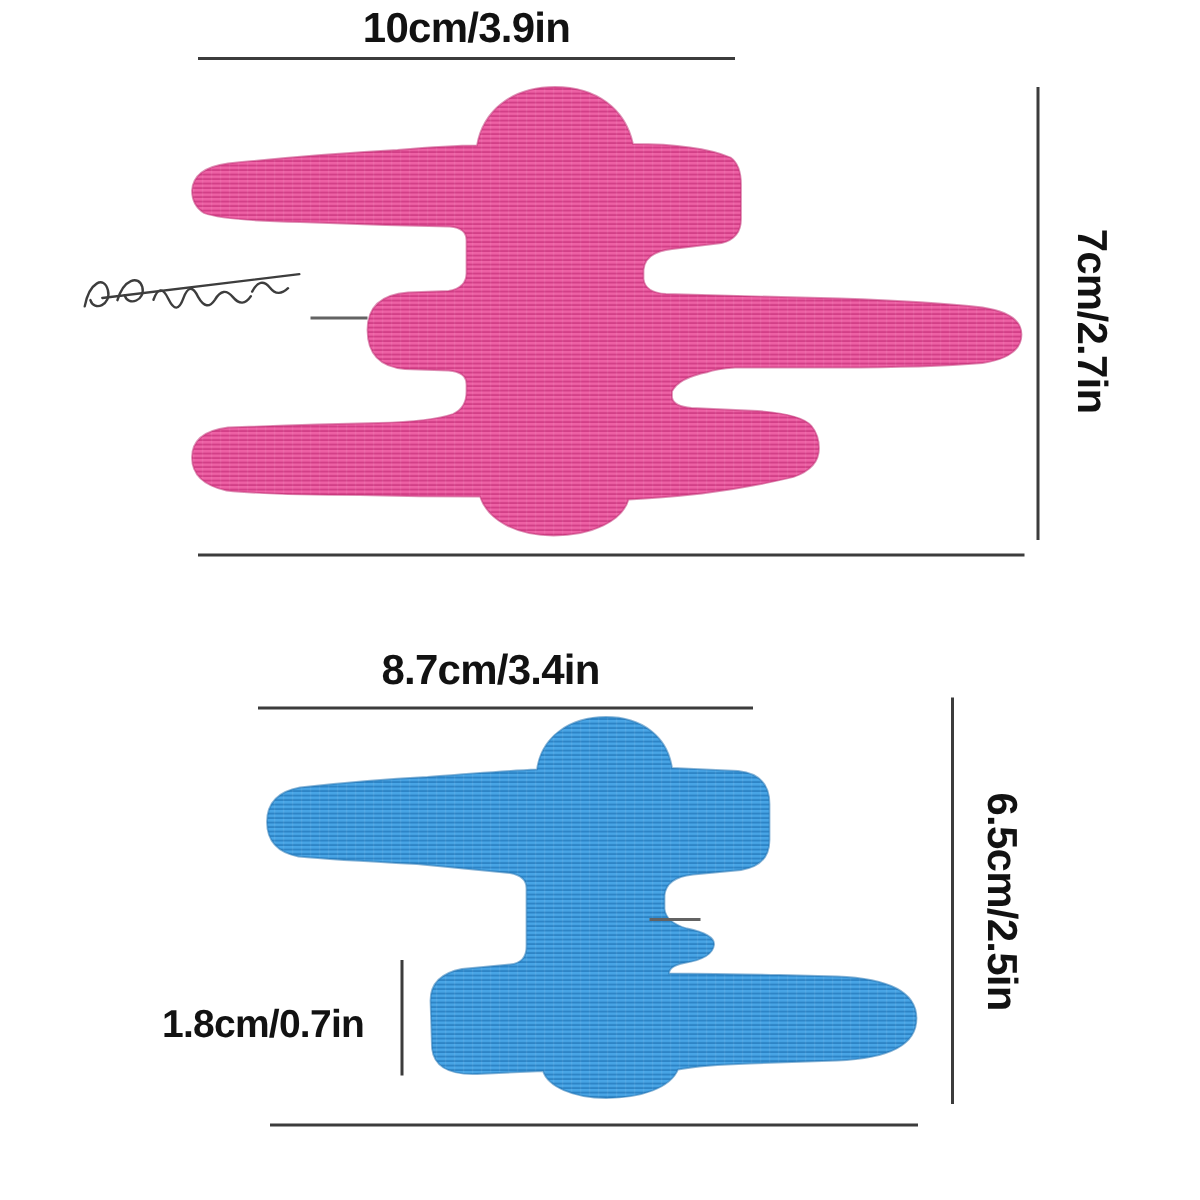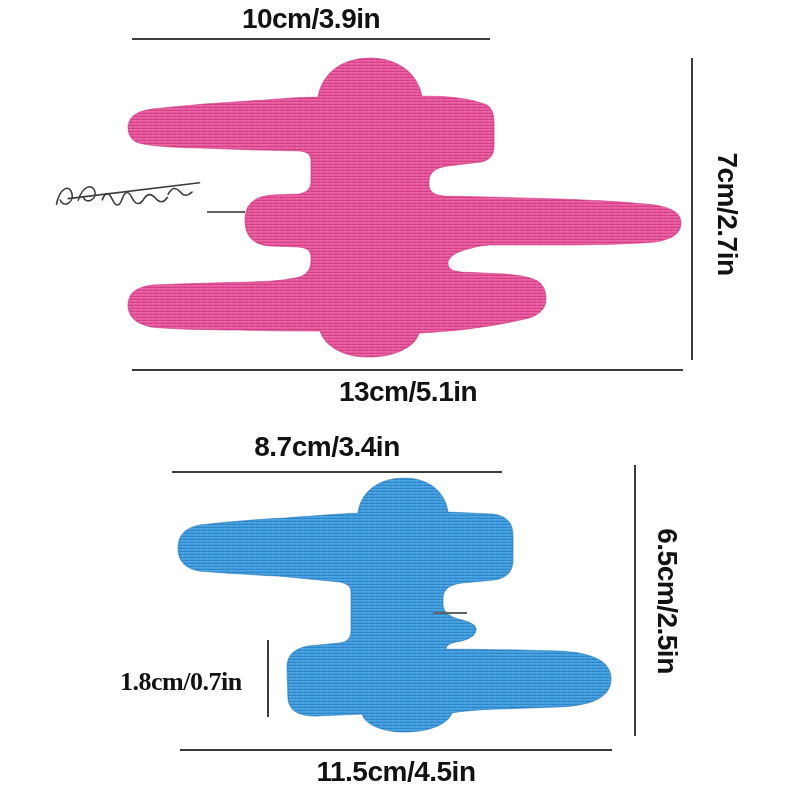--- a/index.html
+++ b/index.html
@@ -66,21 +66,20 @@
   </svg>
 
   <div class="pointer-line" style="left: 207px; top: 211px; width: 38px; height: 2px; background: rgb(99, 99, 99);"></div>
 
   <div class="dim-line" style="left: 691px; top: 58px; width: 2px; height: 302px; background: rgb(60, 60, 60);"></div>
 
   <div class="dim-label fs28 v-label" style="left:727px;top:214px;">7cm/2.7in</div>
 
   <div class="dim-line" style="left: 132px; top: 369px; width: 551px; height: 2px; background: rgb(60, 60, 60);"></div>
 
-  <div class="dim-label fs28 h-center" style="left:408px;top:377px;">13cm/5.1in</div>
 
   <div class="dim-label fs28 h-center" style="left:327px;top:432px;">8.7cm/3.4in</div>
 
   <div class="dim-line" style="left: 172px; top: 471px; width: 330px; height: 2px; background: rgb(60, 60, 60);"></div>
 
   <svg class="tape-svg" style="left:168px;top:472px;" width="455" height="264" viewBox="168 472 455 264">
     <defs>
       <pattern id="knit-blue" width="6" height="3" patternUnits="userSpaceOnUse">
         <rect width="6" height="3" fill="#48a5e6"></rect>
         <rect y="1.7" width="6" height="1.3" fill="#2d84c6"></rect>
@@ -96,25 +95,24 @@
          C382,732 365,724 362,714 L318,716 Q290,717 288,699
          L287,667 Q287,650 308,646 L340,643 Q351,642 351,631
          L351,592 Q351,584 340,582 L278,576 Q220,573 199,571
          Q178,567 178,548 Q178,529 200,525 Q245,520 285,518
          Q335,514 358,513 Z" stroke="#2676b4"></path>
   </svg>
 
 
   <div class="pointer-line" style="left: 433px; top: 612px; width: 34px; height: 2px; background: rgb(99, 99, 99);"></div>
 
-  <div class="dim-label fs26" style="left:120px;top:668px;font-family:Liberation Serif, serif;">1.8cm/0.7in</div>
+  <div class="dim-label fs26" style="left:108px;top:668px;">1.8cm/0.7in</div>
 
   <div class="dim-line" style="left: 267px; top: 640px; width: 2px; height: 77px; background: rgb(60, 60, 60);"></div>
 
   <div class="dim-line" style="left: 634px; top: 465px; width: 2px; height: 271px; background: rgb(60, 60, 60);"></div>
 
   <div class="dim-label fs28 v-label" style="left:667px;top:601px;">6.5cm/2.5in</div>
 
   <div class="dim-line" style="left: 180px; top: 749px; width: 432px; height: 2px; background: rgb(60, 60, 60);"></div>
 
-  <div class="dim-label fs28 h-center" style="left:396px;top:757px;">11.5cm/4.5in</div>
 
 </div>
 
 </body></html>

